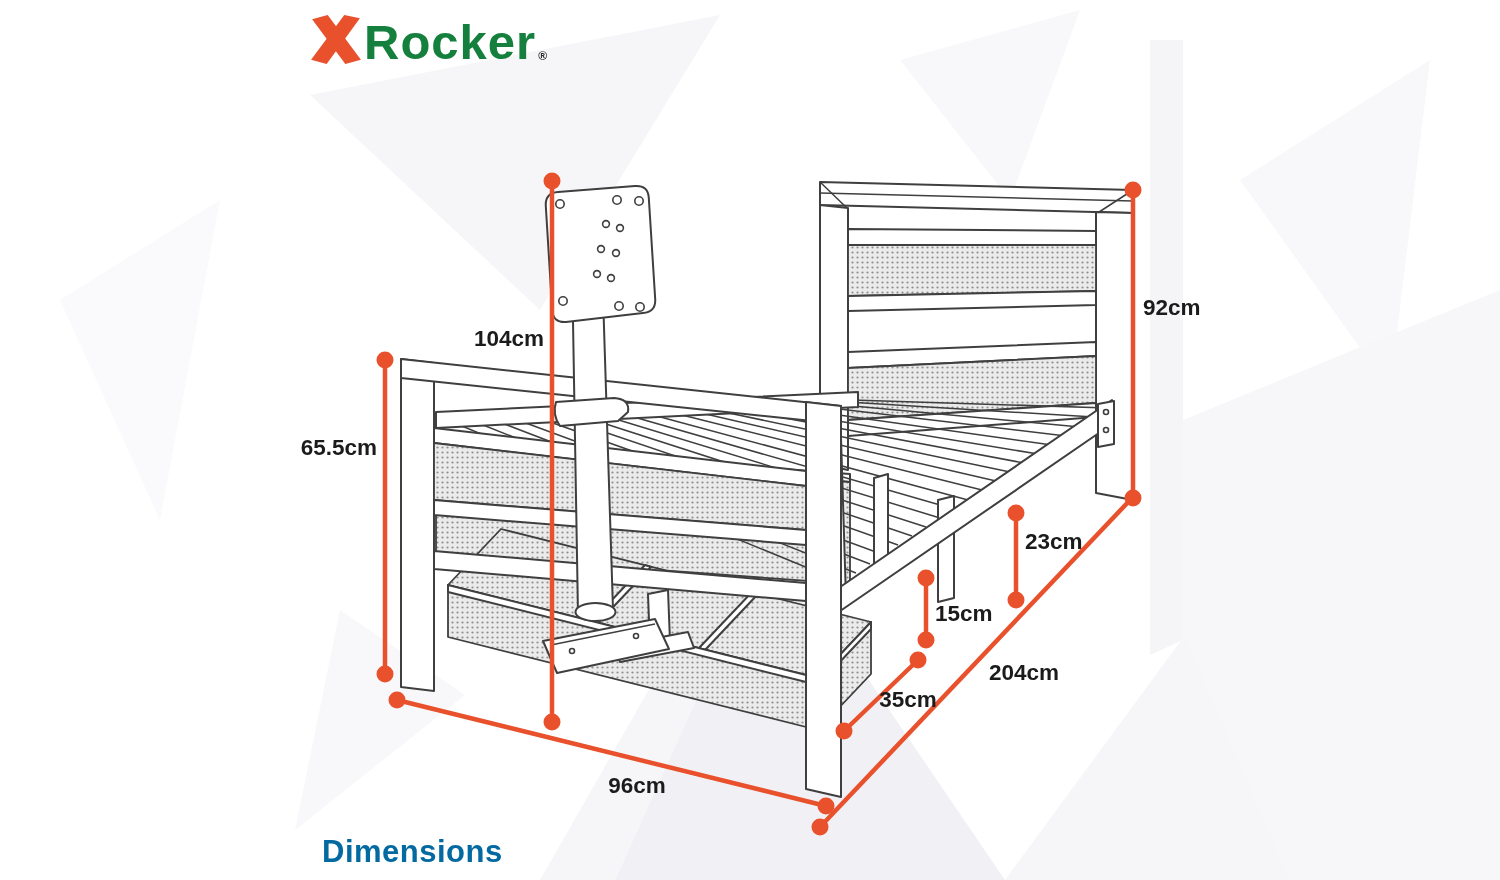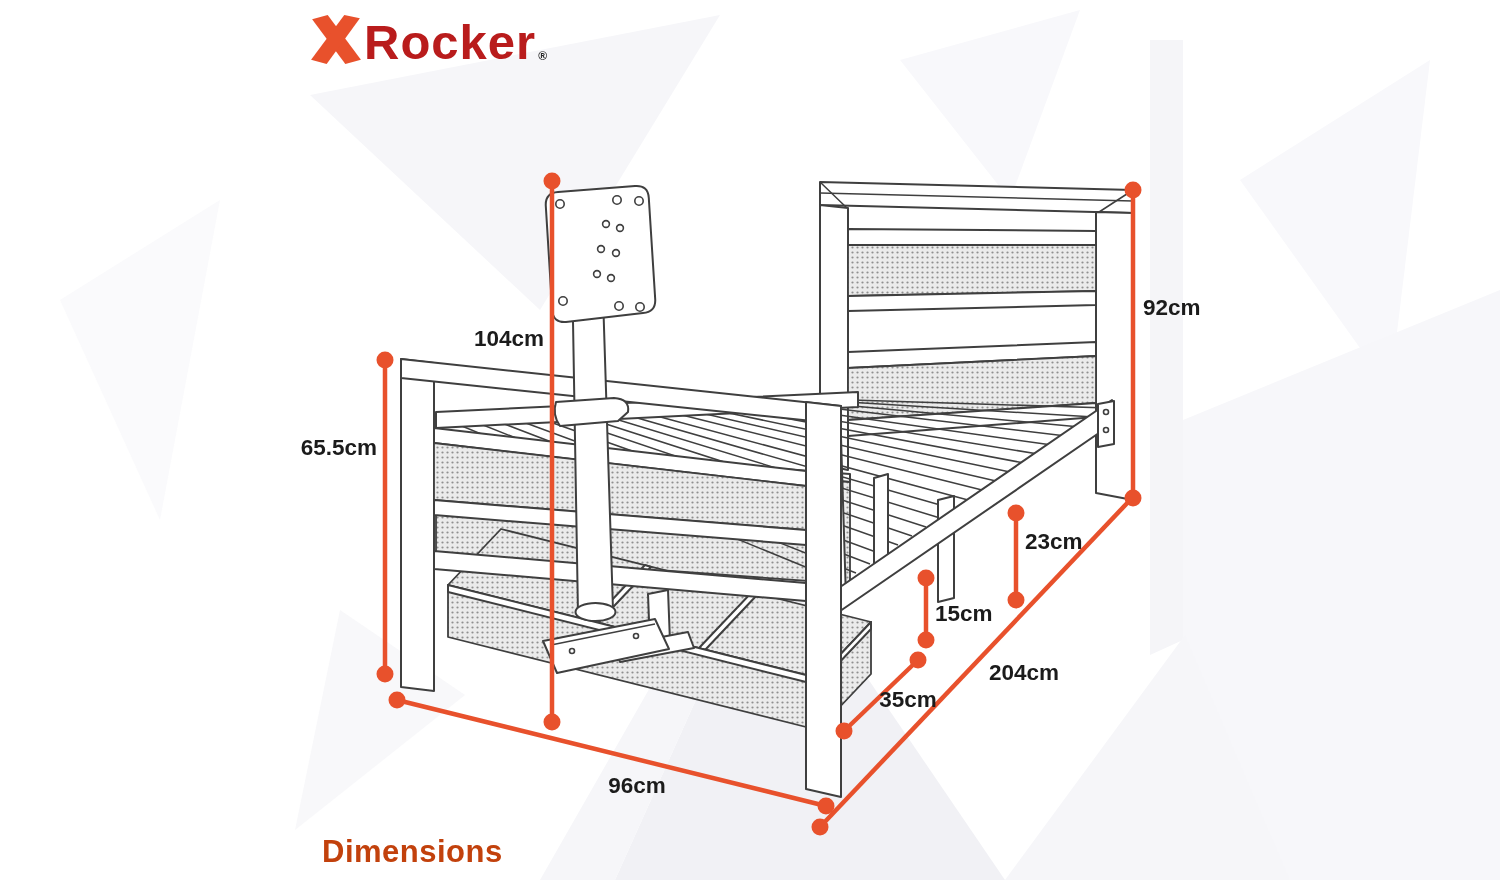--- a/index.html
+++ b/index.html
@@ -1,24 +1,24 @@
 <!DOCTYPE html>
 <html><head>
 <meta charset="utf-8">
 <style>
   html,body{margin:0;padding:0;background:#ffffff;}
   .stage{position:relative;width:1500px;height:880px;background:#ffffff;overflow:hidden;
          font-family:"Liberation Sans",sans-serif;}
   .stage svg.scene{position:absolute;left:0;top:0;}
   .brand{position:absolute;left:310px;top:12px;display:flex;align-items:flex-end;}
   .brand .x-glyph{display:block;margin-right:2px;}
-  .brand-name{font-size:49px;font-weight:700;color:#b91c1c;line-height:0.95;letter-spacing:1px;}
+  .brand-name{font-size:49px;font-weight:700;color:#15803d;line-height:0.95;letter-spacing:1px;}
   .reg{font-size:12px;font-weight:700;color:#262626;margin:0 0 3px 2px;}
   .page-title{position:absolute;left:322px;top:834px;font-size:31px;font-weight:700;
-              color:#c2410c;letter-spacing:0.5px;}
+              color:#0369a1;letter-spacing:0.5px;}
   .dim-label{font-size:22.5px;font-weight:700;fill:#1b1b1b;}
   .frame{stroke:#3f3f3f;stroke-width:2;fill:#ffffff;stroke-linejoin:round;}
   .frame-thin{stroke:#3f3f3f;stroke-width:1.5;fill:none;}
   .meshq{stroke:#3f3f3f;stroke-width:1.8;fill:url(#mesh);stroke-linejoin:round;}
   .orange-line{stroke:#E8512C;stroke-width:4.5;fill:none;}
   .orange-dot{fill:#E8512C;stroke:none;}
   .hole{fill:#ffffff;stroke:#3f3f3f;stroke-width:1.6;}
 </style>
 </head>
 <body>

